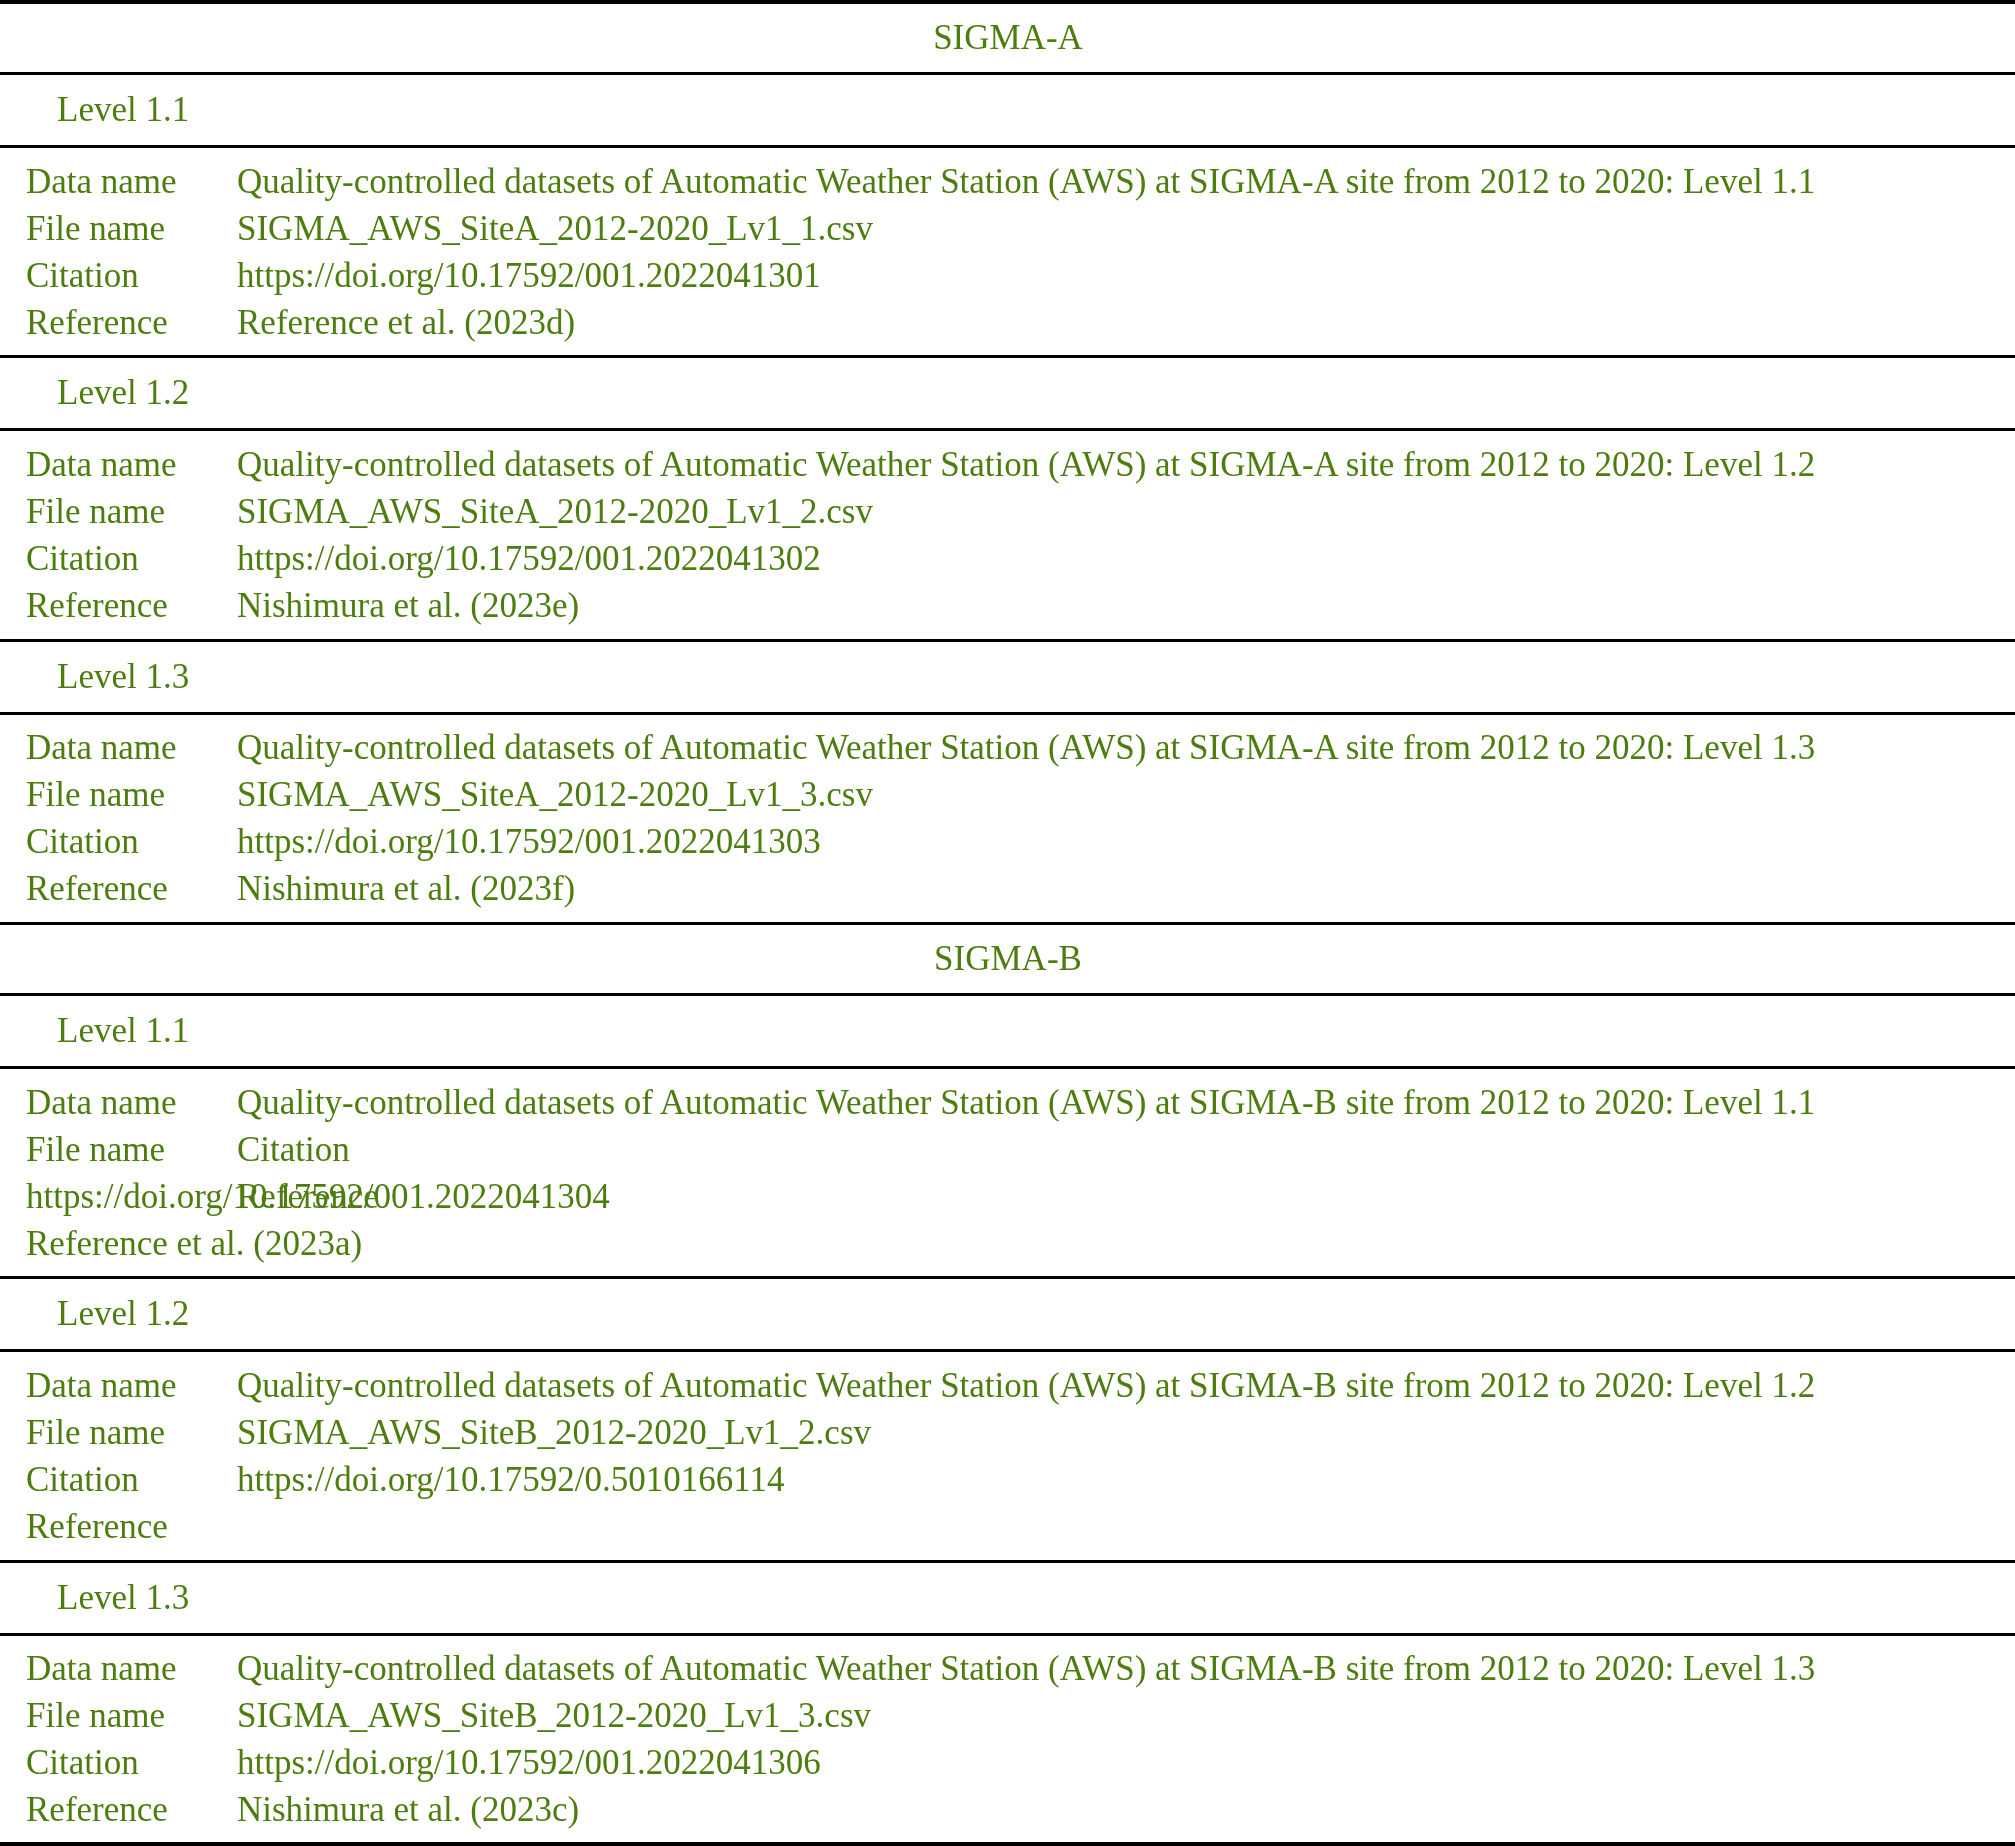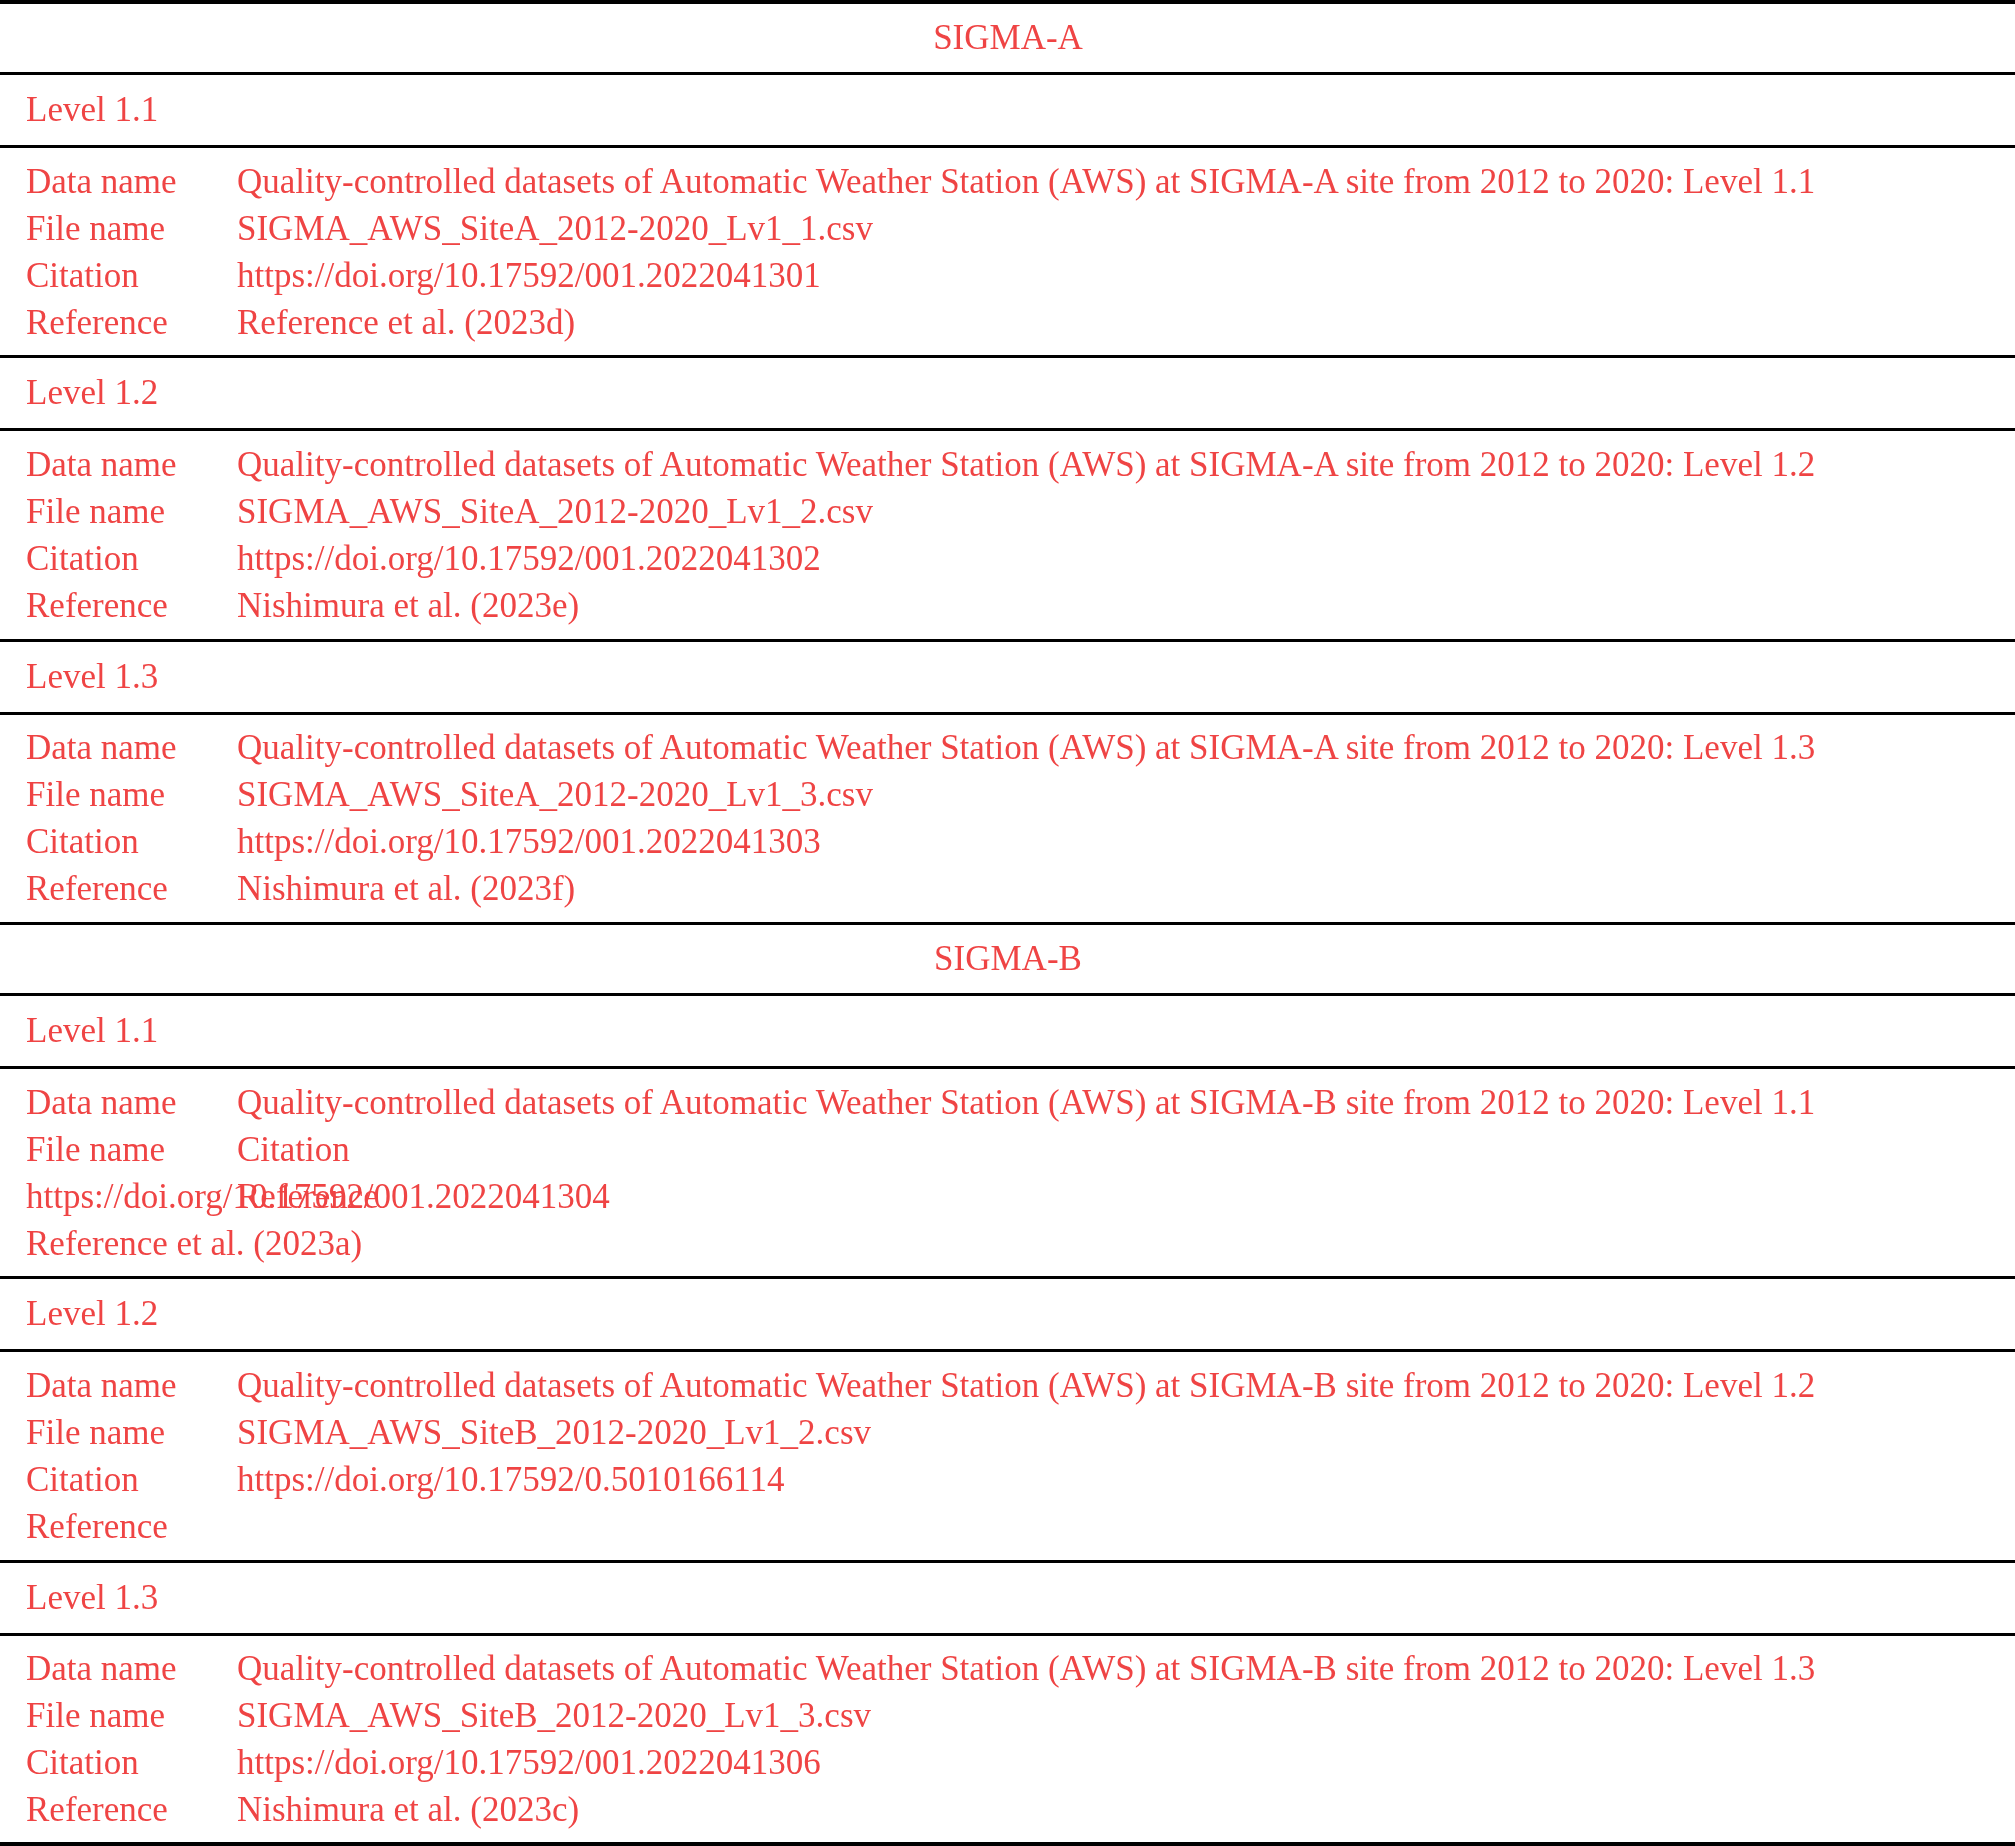--- a/index.html
+++ b/index.html
@@ -8,41 +8,42 @@
     background: #ffffff;
   }
   .paper-table {
     position: relative;
     width: 2016px;
     height: 1846px;
     box-sizing: border-box;
     border-top: 4.9px solid #000000;
     border-bottom: 4.9px solid #000000;
     background: #ffffff;
-    color: #ef4444;
+    color: #4d7c0f;
     font-family: "Liberation Serif", "DejaVu Serif", serif;
     font-size: 35px;
     overflow: hidden;
   }
   .site-header {
     height: 68px;
     line-height: 68px;
     text-align: center;
     white-space: nowrap;
   }
   .rule {
     height: 2.9px;
     background: #000000;
   }
   .level-row {
     height: 70px;
     line-height: 70px;
     padding-left: 26px;
     box-sizing: border-box;
     white-space: nowrap;
+    margin-left: 31px;
   }
   .data-block {
     display: grid;
     grid-template-columns: 211px 1fr;
     padding: 9.8px 0 9.8px 26px;
     box-sizing: border-box;
     line-height: 47px;
   }
   .field-label {
     white-space: nowrap;

